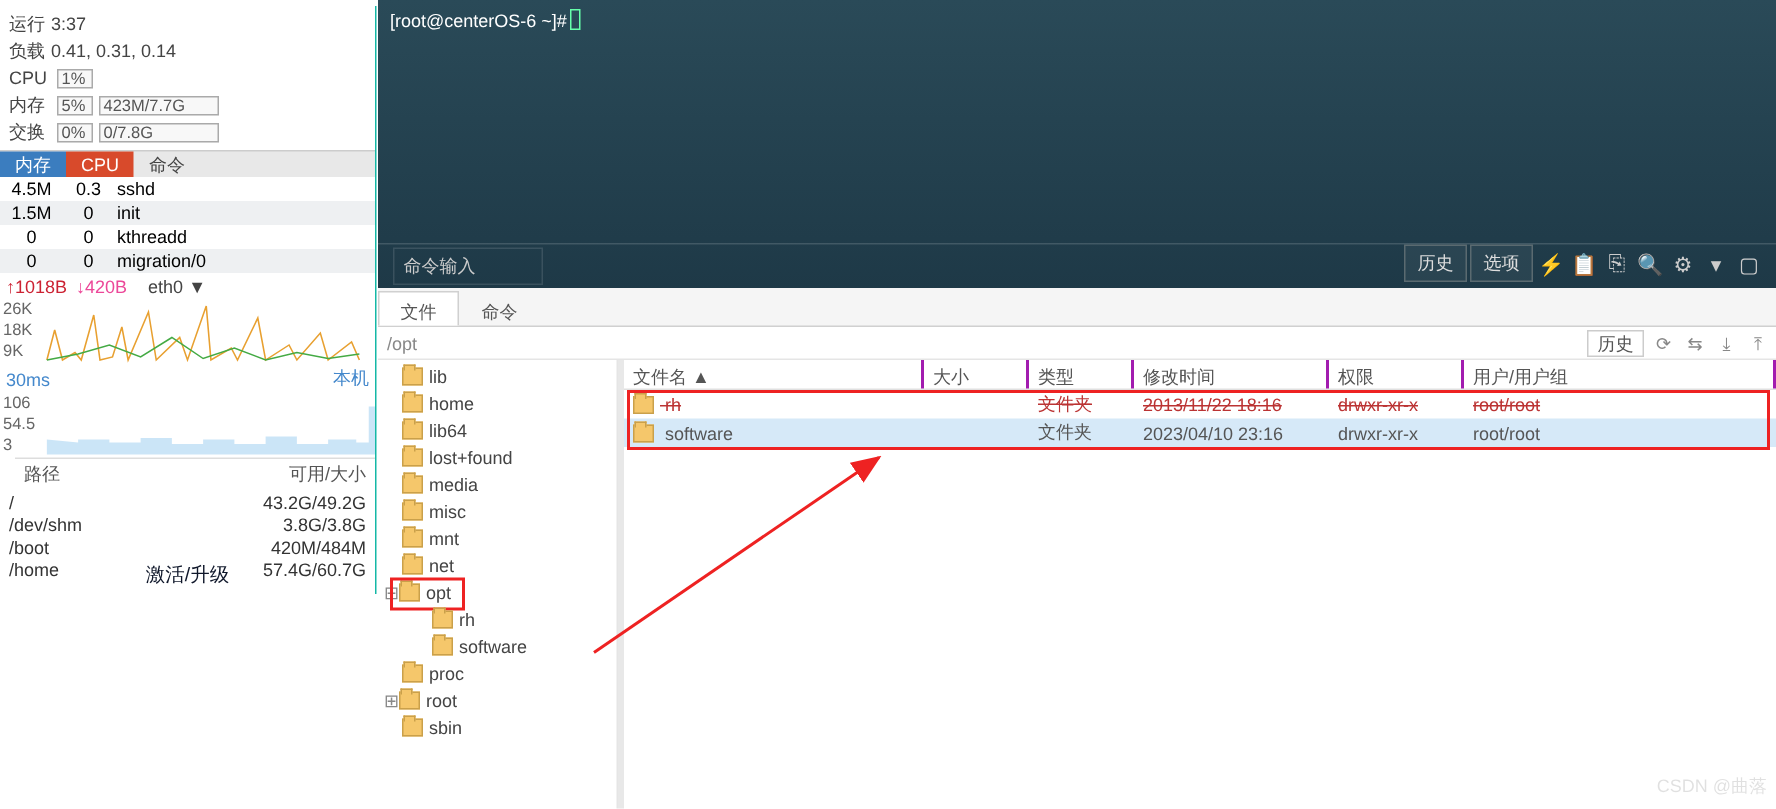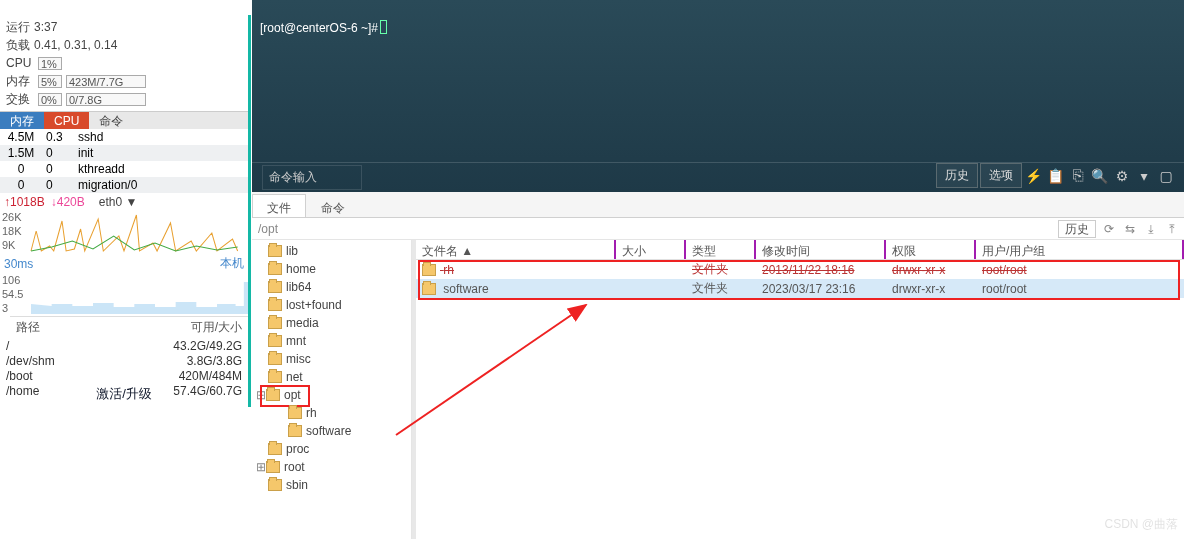--- a/index.html
+++ b/index.html
@@ -1,48 +1,48 @@
 <!DOCTYPE html>
 <html><head>
 <meta charset="utf-8">
 <style>
 * { margin:0; padding:0; box-sizing:border-box; font-family:"Microsoft YaHei",Arial,sans-serif; font-size:12px; }
 body { width:1184px; height:539px; background:#fff; position:relative; overflow:hidden; }
-.left-pane { position:absolute; left:0; top:15px; width:251px; height:392px; border-right:3px solid #14b8a6; }
+.left-pane { position:absolute; left:0; top:4px; width:251px; height:392px; border-right:1px solid #14b8a6; }
 .right-pane { position:absolute; left:252px; top:0; right:0; height:539px; }
 
 
 .stats { padding:3px 6px; color:#444; }
 .stats-row { display:flex; align-items:center; height:18px; gap:4px; }
 .stats-label { width:28px; }
 .bar { display:inline-block; height:13px; border:1px solid #aaa; width:24px; padding:0 2px; font-size:11px; color:#555; line-height:12px; background:#f8f8f8;}
 .bar2 { width:80px; }
 .tabs { display:flex; background:#e8e8e8; border-top:1px solid #ccc; height:18px; align-items:stretch; }
 .tab { padding:1px 10px; font-size:12px; color:#444; line-height:16px;}
 .tab.mem { background:#3b7dbf; color:#fff; }
 .tab.cpu { background:#d84a2b; color:#fff; }
 .proc-row { display:flex; height:16px; align-items:center; font-size:12px; }
 .proc-row.alt { background:#eef0f2; }
 .pc1 { width:46px; text-align:center; padding-right:4px; }
-.pc2 { width:30px; text-align:left; padding-right:4px; }
+.pc2 { width:30px; text-align:center; padding-right:4px; }
 .pc3 { flex:1; padding-left:2px; }
 .net-line { padding:2px 4px; color:#444; display:flex; align-items:center; gap:6px;}
 .net-up { color:#c23; }
 .net-dn { color:#ec4899; }
 .spark { height:42px; position:relative; }
 .spark svg { width:100%; height:100%; }
 .yl { position:absolute; left:2px; font-size:11px; color:#666; }
 .disk-head { display:flex; padding:2px 6px; color:#555; border-top:1px solid #ddd;margin-left:10px;}
 .disk-head span:first-child { flex:1; }
 .disk-row { display:flex; padding:1px 6px; color:#333; height:15px;}
 .disk-row span:first-child { flex:1; }
 .footer { position:absolute; bottom:4px; width:100%; text-align:center; color:#0f172a; font-size:13px;}
 
 
-.terminal { height:192px; background:linear-gradient(#2a4a58,#1e3947); color:#fff; position:relative; padding:20px 8px; }
+.terminal { height:192px; background:linear-gradient(#2a4a58,#1e3947); color:#fff; position:relative; padding:6px 8px; }
 .term-prompt { font-family:Consolas,monospace; font-size:13px; color:#fff; }
 .term-prompt .cursor { display:inline-block; width:7px; height:14px; border:1px solid #6fa; margin-left:2px; vertical-align:-2px;}
 .term-bottom { position:absolute; bottom:0; left:0; right:0; height:30px; border-top:1px solid rgba(255,255,255,0.15); display:flex; align-items:center; padding:0 10px; }
 .cmd-in { color:#ccc; padding:3px 6px; border:1px solid rgba(255,255,255,0.12); flex:0 0 100px; font-size:12px;}
 .term-right { position:absolute; right:8px; bottom:4px; display:flex; align-items:center; gap:2px; }
 .tb { color:#ddd; padding:3px 8px; border:1px solid #5a6a70; background:rgba(255,255,255,0.05); font-size:12px; cursor:pointer;}
 .tbi { width:20px; height:20px; display:flex; align-items:center; justify-content:center; color:#ccc; cursor:pointer; font-size:14px;}
 .tbi.green { color:#6d3; }
 
 .file-area { position:absolute; top:192px; left:0; right:0; bottom:0; }
@@ -224,25 +224,25 @@
         <div class="tree-item">
             <span class="fold"></span>
             <span>lost+found</span>
           </div>
         <div class="tree-item">
             <span class="fold"></span>
             <span>media</span>
           </div>
         <div class="tree-item">
             <span class="fold"></span>
+            <span>misc</span>
+          </div>
+        <div class="tree-item">
+            <span class="fold"></span>
             <span>mnt</span>
-          </div>
-        <div class="tree-item">
-            <span class="fold"></span>
-            <span>misc</span>
           </div>
         <div class="tree-item">
             <span class="fold"></span>
             <span>net</span>
           </div>
         <div class="tree-item sel">
             <span class="exp">⊟</span>
             <span class="fold"></span>
             <span>opt</span>
           </div>
@@ -283,21 +283,21 @@
           <div class="lc c-size"></div>
             <div class="lc c-type">文件夹</div>
             <div class="lc c-mtime">2013/11/22 18:16</div>
             <div class="lc c-perm">drwxr-xr-x</div>
             <div class="lc c-own">root/root</div>
         </div>
         <div class="lrow sel">
           <div class="lc c-name"><span class="fold" style="display:inline-block;vertical-align:-2px"></span> <span>software</span></div>
           <div class="lc c-size"></div>
             <div class="lc c-type">文件夹</div>
-            <div class="lc c-mtime">2023/03/17 23:16</div>
+            <div class="lc c-mtime">2023/04/10 23:16</div>
             <div class="lc c-perm">drwxr-xr-x</div>
             <div class="lc c-own">root/root</div>
         </div>
 
         <div class="annot" style="left:2px;top:20px;right:4px;height:40px;"></div>
 
         <svg class="arrow" style="left:-50px;top:45px;width:300px;height:160px">
           <defs>
               <marker id="ah" markerWidth="10" markerHeight="8" refX="9" refY="4" orient="auto">
                 <path d="M0 0 L10 4 L0 8 Z" fill="#e22"></path>

